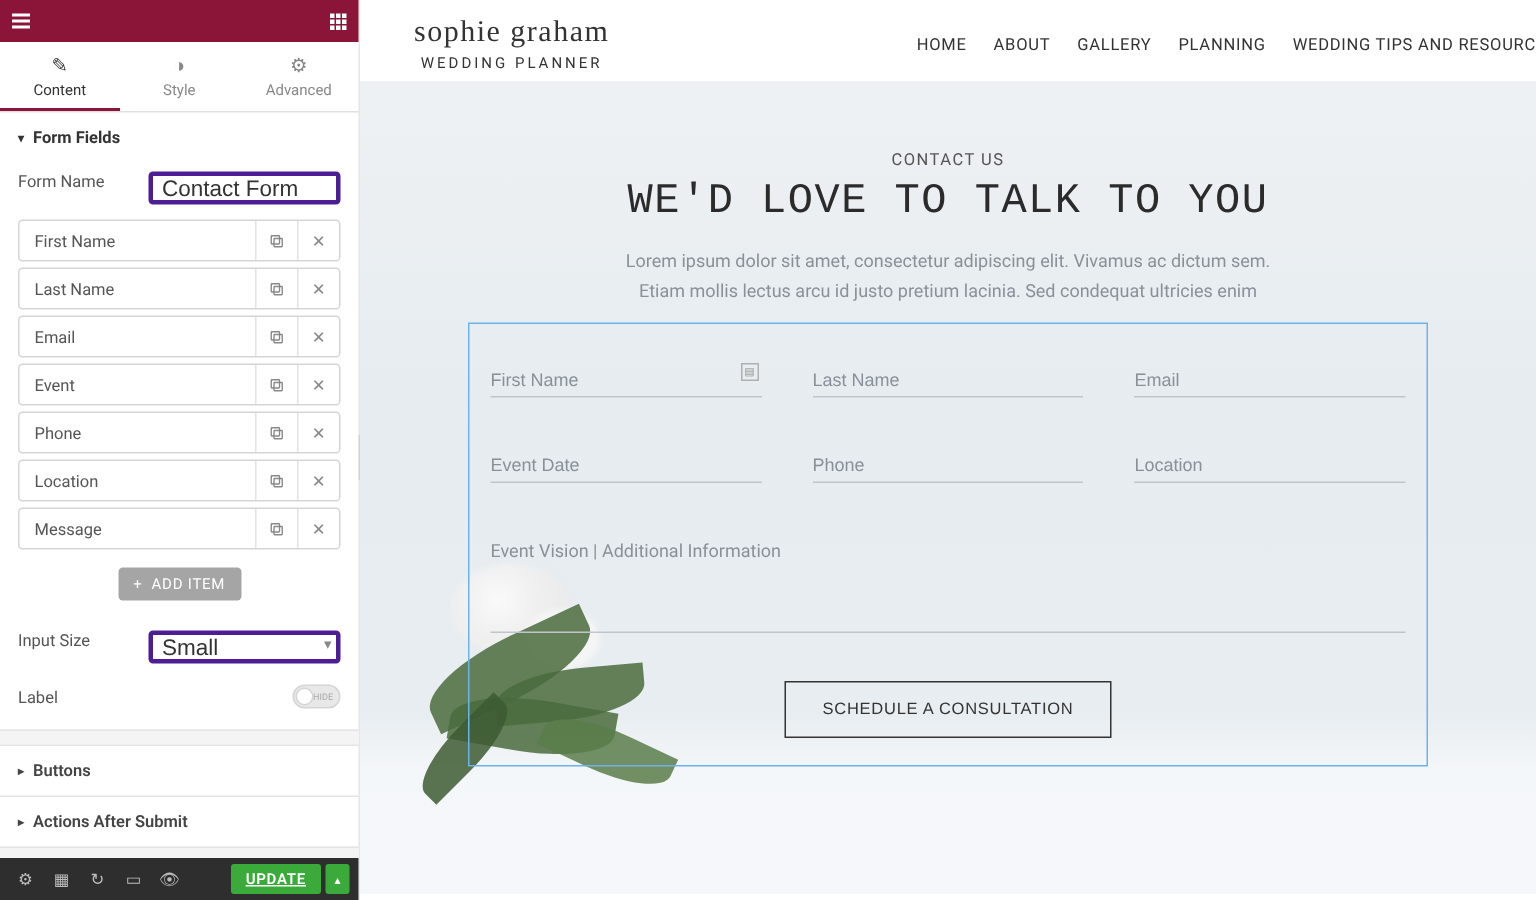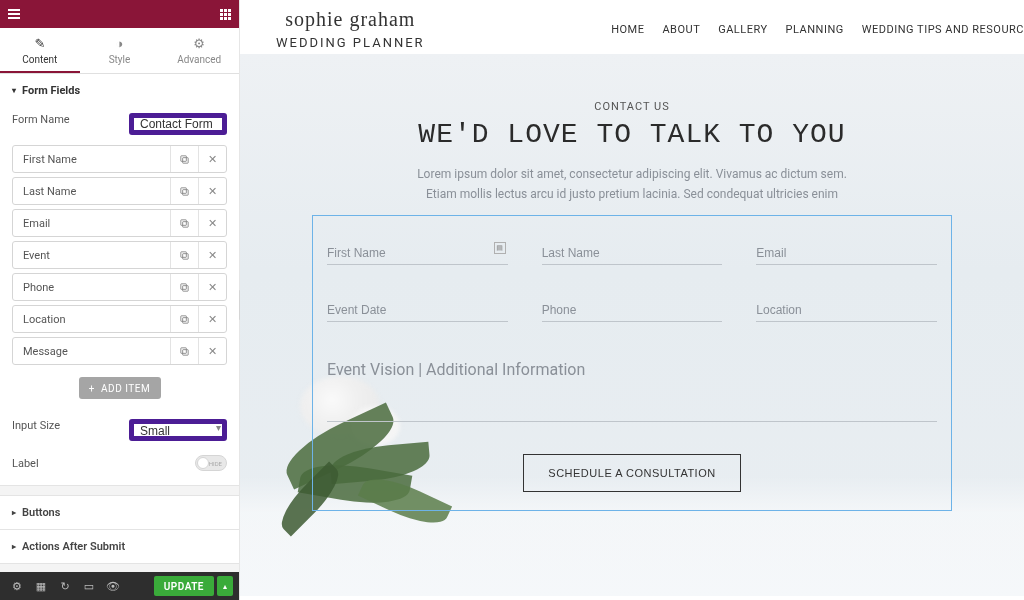--- a/index.html
+++ b/index.html
@@ -21,21 +21,21 @@
   .tab-icon { font-size: 13px; margin-bottom: 3px; display: block; }
 
   .panel-body { flex: 1; overflow-y: auto; }
 
   .section-title { display: flex; align-items: center; padding: 10px 12px; font-size: 11px; font-weight: 700; color: #333; cursor: pointer; }
   .section-title .caret { margin-right: 6px; font-size: 8px; }
 
   .control-row { display: flex; align-items: flex-start; padding: 6px 12px; font-size: 11px; color: #555; }
   .control-row label { flex: 1; }
   .control-row input[type=text], .control-row select {
-    width: 98px; height: 22px; border: 5px solid #4c1d95; font-size: 12px; padding: 0 6px; border-radius: 3px; background: #fff; color: #333;
+    width: 128px; height: 22px; border: 3px solid #4c1d95; font-size: 15px; padding: 0 6px; border-radius: 3px; background: #fff; color: #333;
   }
   .control-row .select-wrap { position: relative; }
   .control-row .select-wrap:after { content: "▾"; position: absolute; right: 6px; top: 3px; font-size: 10px; color: #888; pointer-events: none; }
   .control-row select { appearance: none; -webkit-appearance: none; padding-right: 18px; }
 
   .field-list { padding: 4px 12px 0; }
   .field-item { display: flex; align-items: stretch; border: 1px solid #d5d5d5; border-radius: 3px; margin-bottom: 4px; height: 28px; background: #fff; }
   .field-item .field-label { flex: 1; font-size: 11px; color: #555; padding: 0 10px; display: flex; align-items: center; }
   .field-item .field-btn { width: 28px; border-left: 1px solid #e3e3e3; display: flex; align-items: center; justify-content: center; color: #888; font-size: 11px; cursor: pointer; }
 
@@ -46,32 +46,32 @@
   .toggle { width: 32px; height: 16px; border-radius: 10px; background: #e8e8e8; border: 1px solid #d5d5d5; position: relative; font-size: 6px; color: #aaa; display: flex; align-items: center; justify-content: flex-end; padding-right: 4px; cursor: pointer; }
   .toggle .knob { width: 12px; height: 12px; background: #fff; border-radius: 50%; position: absolute; left: 1px; top: 1px; border: 1px solid #d5d5d5; }
 
   .accordion-item { border-top: 1px solid #e4e4e4; padding: 10px 12px; font-size: 11px; font-weight: 600; color: #444; display: flex; align-items: center; cursor: pointer; }
   .accordion-item .caret { font-size: 8px; margin-right: 6px; }
   .section-gap { background: #f4f4f4; height: 10px; border-top: 1px solid #e4e4e4; }
 
   .bottom-bar { height: 28px; background: #2e2e2e; display: flex; align-items: center; padding: 0 6px; gap: 2px; }
   .bottom-bar .bb-btn { width: 22px; height: 20px; display: flex; align-items: center; justify-content: center; color: #bdbdbd; font-size: 11px; cursor: pointer; }
   .bottom-bar .spacer { flex: 1; }
-  .bottom-bar .update-btn { background: #3aab3a; color: #fff; font-size: 10px; letter-spacing: .5px; font-weight: 600; height: 20px; padding: 0 10px; border-radius: 2px; display: flex; align-items: center; cursor: pointer; }
+  .bottom-bar .update-btn { background: #3aab3a; color: #fff; font-size: 10px; letter-spacing: .5px; font-weight: 600; height: 20px; padding: 0 10px; border-radius: 2px; display: flex; align-items: center; cursor: pointer; text-decoration: underline; }
   .bottom-bar .update-more { width: 16px; height: 20px; background: #3aab3a; color: #fff; display: flex; align-items: center; justify-content: center; font-size: 8px; border-radius: 2px; cursor: pointer; margin-left: 1px; }
 
   
   .collapse-handle { position: absolute; right: -10px; top: 290px; width: 10px; height: 30px; background: #e8e8e8; border: 1px solid #d5d5d5; display: flex; align-items: center; justify-content: center; font-size: 8px; color: #999; cursor: pointer; border-radius: 0 3px 3px 0; }
 
   
   .preview { flex: 1; height: 600px; background: #fff; overflow: hidden; position: relative; }
   .site-header { height: 50px; display: flex; align-items: center; justify-content: space-between; padding: 0 0 0 36px; margin-top: 4px; }
   .brand { display: flex; flex-direction: column; align-items: center; }
   .brand-name { font-family: Georgia, serif; font-size: 20px; letter-spacing: 1px; color: #333; }
-  .brand-sub { font-size: 13px; letter-spacing: 2px; color: #333; margin-top: 4px; }
+  .brand-sub { font-size: 10px; letter-spacing: 2px; color: #333; margin-top: 4px; }
   .nav { display: flex; gap: 18px; font-size: 11px; letter-spacing: .5px; color: #333; }
   .nav span { cursor: pointer; white-space: nowrap; }
 
   .hero { position: relative; height: 542px; background: linear-gradient(180deg, #eef1f4 0%, #e6ecf0 40%, #e9eef2 100%); }
   .flower { position: absolute; left: 0; bottom: 60px; width: 220px; height: 280px; pointer-events: none; }
   .flower .leaf { position: absolute; background: #4a6b3d; border-radius: 60% 0 60% 0; opacity: .85; }
   .flower .l1 { width: 120px; height: 40px; left: 40px; top: 170px; transform: rotate(-25deg); }
   .flower .l2 { width: 110px; height: 36px; left: 60px; top: 210px; transform: rotate(10deg); }
   .flower .l3 { width: 100px; height: 34px; left: 90px; top: 190px; transform: rotate(-5deg); }
   .flower .l4 { width: 90px; height: 30px; left: 120px; top: 230px; transform: rotate(25deg); background: #5a7d4a; }
@@ -84,21 +84,21 @@
   .contact-eyebrow { font-size: 11px; letter-spacing: 1px; color: #555; margin-bottom: 6px; }
   .contact-heading { font-family: Liberation Mono, monospace; font-size: 28px; letter-spacing: 1px; color: #2b2b2b; margin-bottom: 14px; }
   .contact-desc { font-size: 12px; line-height: 1.7; color: #8a9098; margin-bottom: 8px; }
 
   .form-wrap { border: 1px solid #6db3e8; padding: 26px 10px 10px; margin-top: 10px; }
   .form-row { display: flex; gap: 34px; margin-bottom: 34px; padding: 0 4px; }
   .form-field { flex: 1; position: relative; }
   .form-field input { width: 100%; border: none; border-bottom: 1px solid #bfc5cb; background: transparent; font-size: 12px; color: #888; padding: 4px 0; outline: none; }
   .form-field input::placeholder { color: #8a9098; }
   .field-badge { position: absolute; right: 2px; top: 0; width: 12px; height: 12px; border: 1px solid #b0b0b0; font-size: 7px; color: #888; display: flex; align-items: center; justify-content: center; }
-  .form-textarea { width: calc(100% - 8px); margin: 0 4px; border: none; border-bottom: 1px solid #bfc5cb; background: transparent; font-size: 16px; color: #8a9098; padding: 4px 0; height: 66px; outline: none; resize: none; font-family: inherit; text-align: left; }
+  .form-textarea { width: calc(100% - 8px); margin: 0 4px; border: none; border-bottom: 1px solid #bfc5cb; background: transparent; font-size: 12px; color: #8a9098; padding: 4px 0; height: 66px; outline: none; resize: none; font-family: inherit; text-align: left; }
   .form-textarea::placeholder { color: #8a9098; }
   .consult-btn { margin: 28px auto 8px; border: 1px solid #333; padding: 12px 24px; font-size: 11px; letter-spacing: .5px; color: #333; display: inline-block; cursor: pointer; background: transparent; }
 
   svg { display: block; }
 </style>
 </head>
 <body>
 
 <div class="editor-panel">
 

